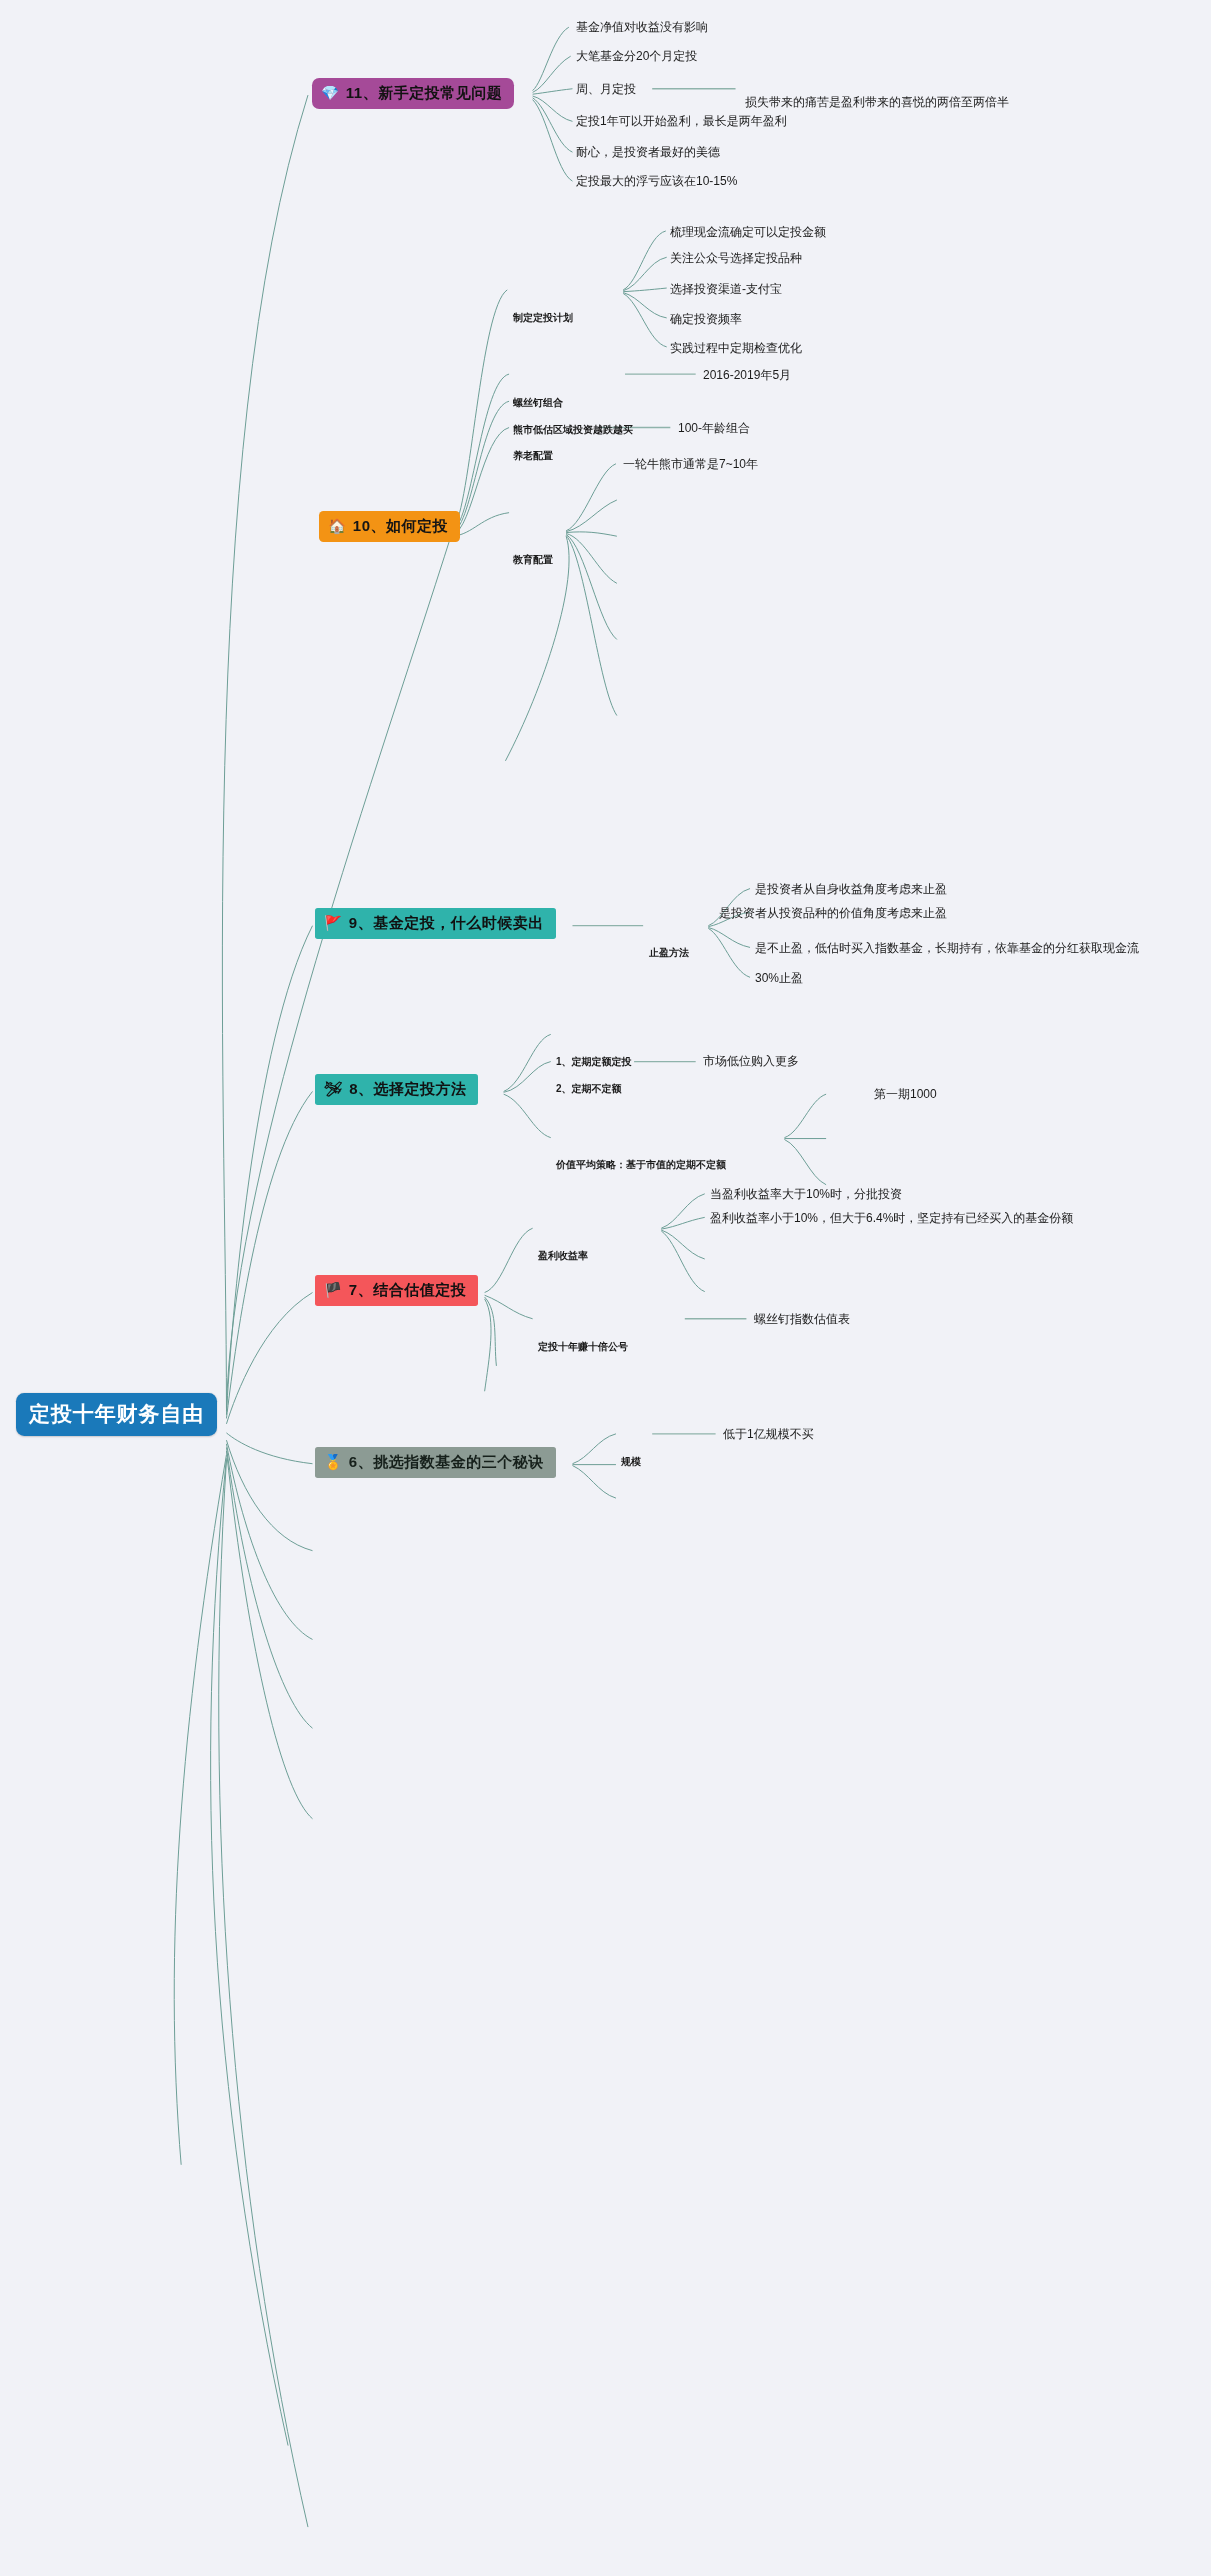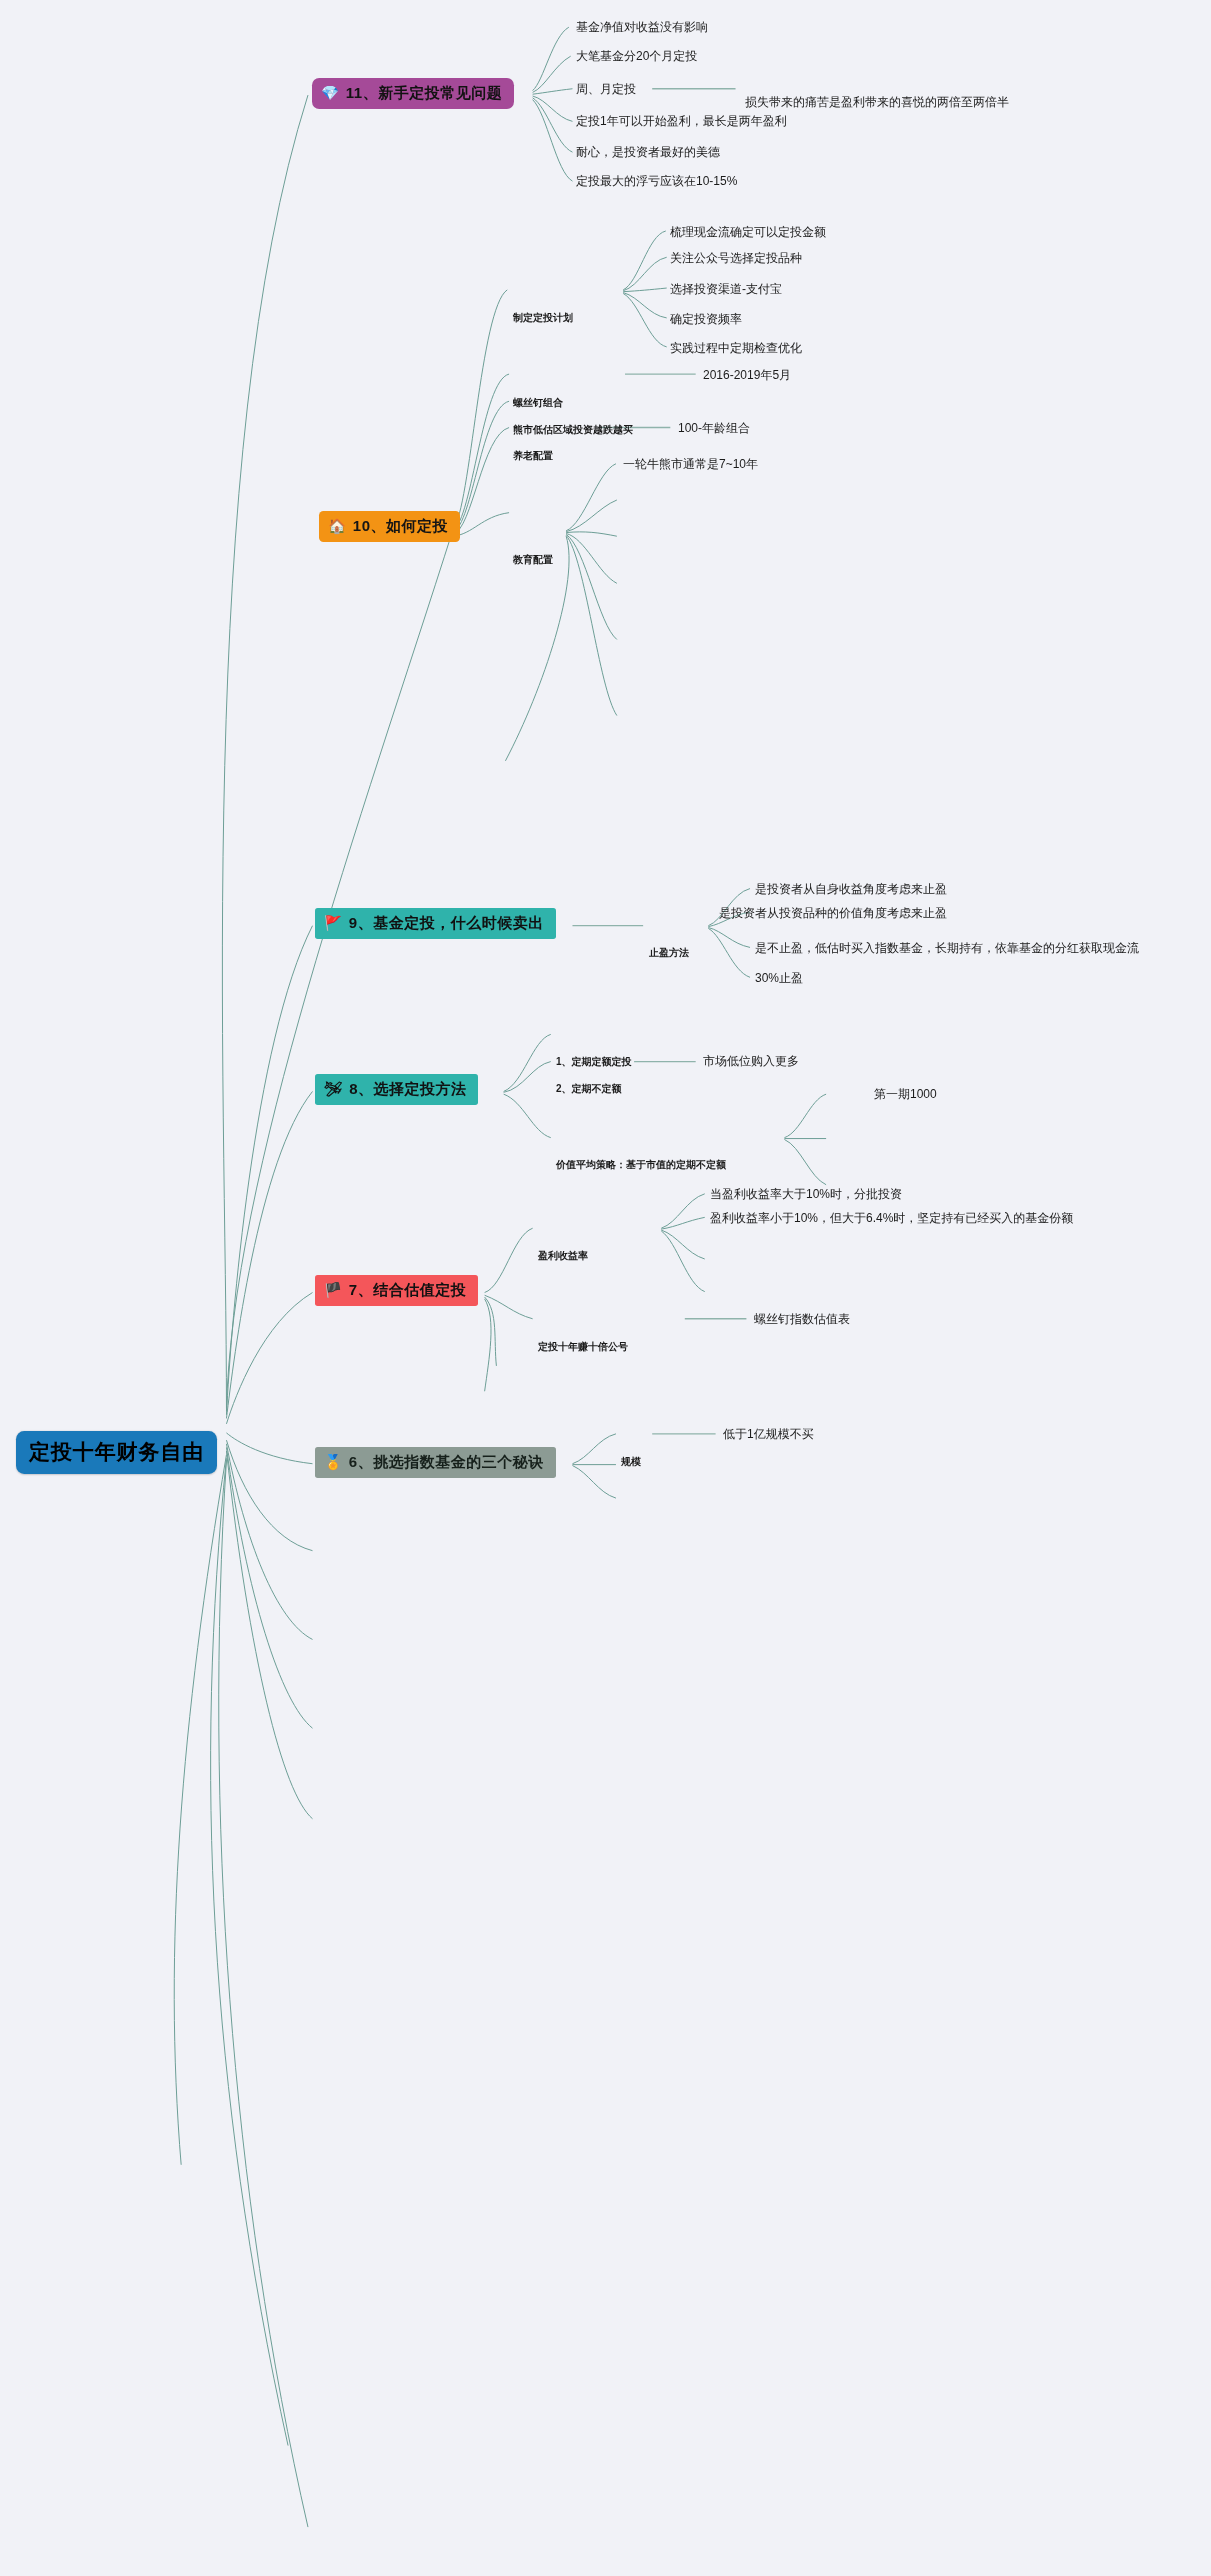--- a/index.html
+++ b/index.html
@@ -27,28 +27,27 @@
     pointer-events: none;
   }
   .node {
     position: absolute;
     white-space: nowrap;
     line-height: 1.2;
   }
   
   .root-node {
     background: #1a79ba;
-    color: #000000;
+    color: #ffffff;
     font-weight: bold;
     font-size: 21px;
     letter-spacing: 0.9px;
     padding: 8.2px 12.7px 10px 12.7px;
     border-radius: 8.2px;
     box-shadow: 0 0.9px 1.8px rgba(0,0,0,0.18);
-    margin-top: 38px;
   }
   
   .l1 {
     display: flex;
     align-items: center;
     gap: 6.3px;
     font-size: 15px;
     font-weight: bold;
     padding: 6.3px 11.8px 7.2px 9px;
     border-radius: 4.5px;

